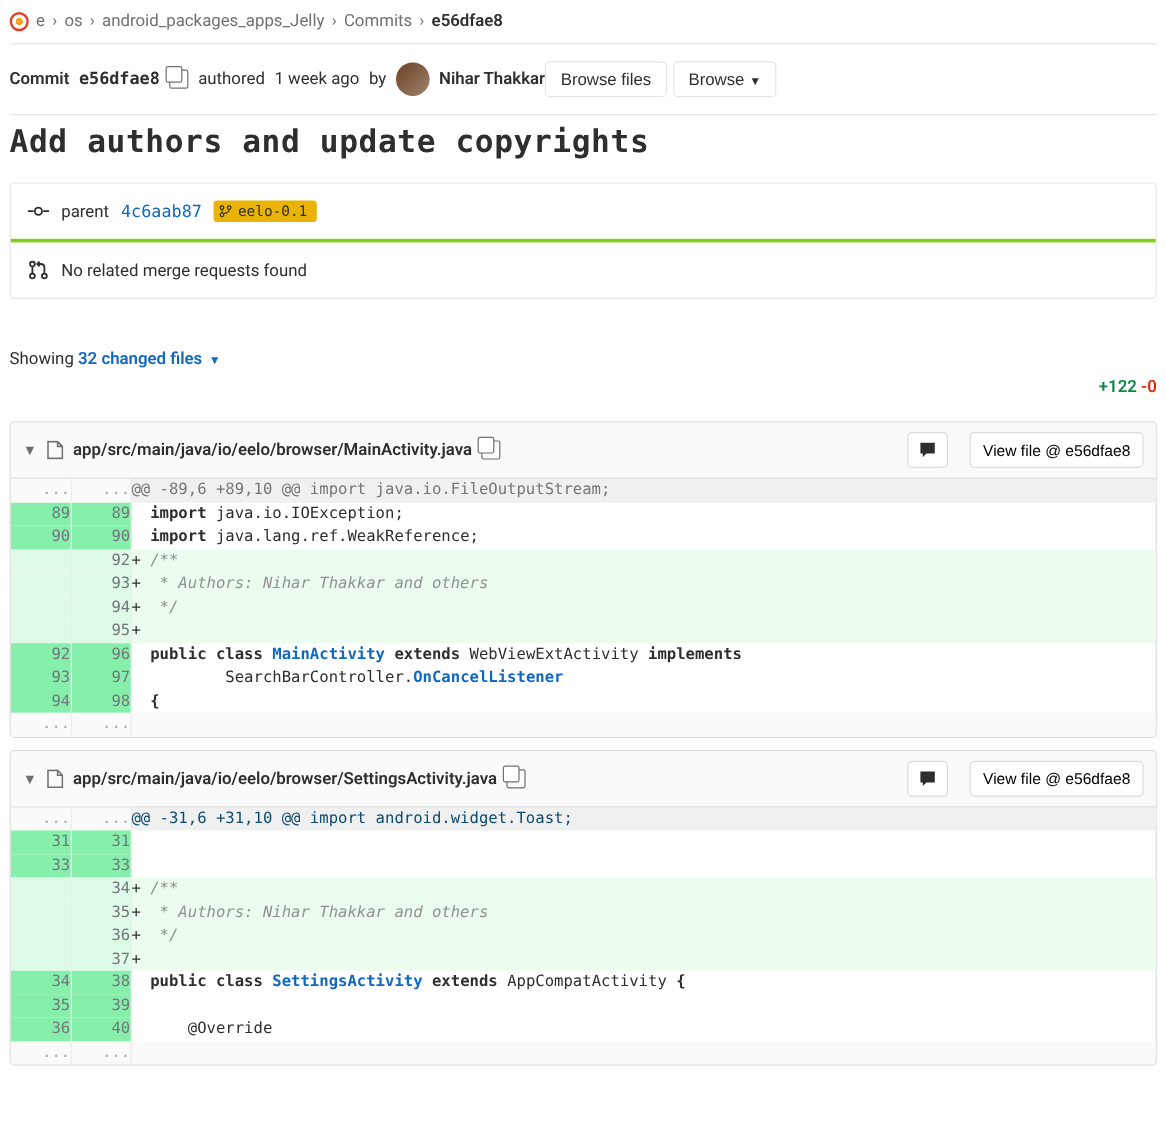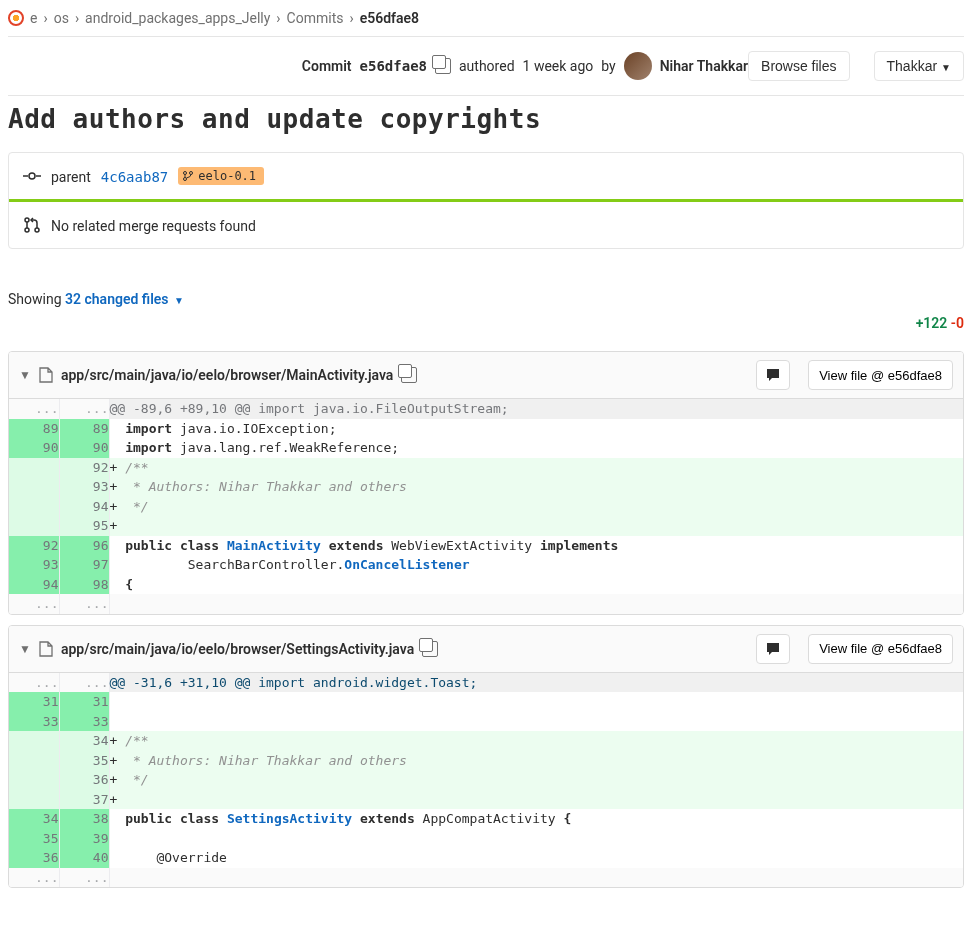--- a/index.html
+++ b/index.html
@@ -28,42 +28,42 @@
 .breadcrumb a { color: #707070; text-decoration: none; }
 .breadcrumb .sep { color: #707070; }
 .breadcrumb .current { font-weight: 600; color: #2e2e2e; }
 
 .divider { border: none; border-top: 1px solid #e5e5e5; margin: 0 8px; }
 
 
 .commit-row {
   display: flex;
   align-items: center;
-  justify-content: flex-end;
+  justify-content: flex-start;
   padding: 14px 8px;
 }
 .commit-left { display: flex; align-items: center; gap: 8px; flex-wrap: wrap; }
 .commit-left .commit-word { font-weight: 600; }
 .commit-left .sha { font-family: monospace; font-weight: 600; }
 .copy-icon {
   width: 16px; height: 16px; border: 1.5px solid #707070; border-radius: 2px;
   position: relative; display: inline-block; cursor: pointer;
 }
 .copy-icon::before {
   content: ""; position: absolute; width: 12px; height: 12px;
   border: 1.5px solid #707070; border-radius: 2px;
   top: -4px; left: -4px; background: #fff;
 }
 .avatar {
   width: 28px; height: 28px; border-radius: 50%;
   background: linear-gradient(135deg, #6b4226, #a0826d);
   display: inline-block;
 }
 .author-name { font-weight: 600; }
-.commit-right { display: flex; gap: 24px; }
+.commit-right { display: flex; gap: 5px; }
 .btn {
   border: 1px solid #e5e5e5; background: #fff; border-radius: 4px;
   padding: 6px 12px; font-size: 14px; color: #2e2e2e; cursor: pointer;
 }
 .btn .caret { margin-left: 4px; font-size: 10px; }
 
 
 .commit-title {
   font-size: 26px; font-weight: 700; padding: 8px 8px 18px;
   font-family: monospace;
@@ -74,21 +74,21 @@
 .info-box {
   border: 1px solid #e5e5e5; border-radius: 4px; margin: 0 8px;
 }
 .info-row {
   display: flex; align-items: flex-end; gap: 10px;
   padding: 14px 14px;
 }
 .info-row + .info-row { border-top: 3px solid #84cc16; }
 .parent-link { color: #1068bf; text-decoration: none; font-family: monospace; }
 .branch-tag {
-  background: #fdba74; border-radius: 3px; padding: 2px 8px 2px 4px;
+  background: #eab308; border-radius: 3px; padding: 2px 8px 2px 4px;
   font-size: 12px; display: inline-flex; align-items: center; gap: 4px;
   font-family: monospace;
 }
 .commit-node-icon svg { display: block; }
 .mr-icon svg { display: block; }
 .ref-icon svg { display: block; }
 
 
 .changes-bar {
   display: flex; justify-content: space-between; align-items: center;
@@ -171,21 +171,21 @@
     <span class="copy-icon"></span>
     <span>authored</span>
     <span>1 week ago</span>
     <span>by</span>
     <span class="avatar"></span>
     <span class="author-name">Nihar Thakkar</span>
   </div>
   <div class="commit-right">
     <button class="btn">Browse files</button>
     <button class="btn">
-      <span>Thakkar</span><span class="caret">▼</span>
+      <span>Browse</span><span class="caret">▼</span>
     </button>
   </div>
 </div>
 
 <hr class="divider">
 
 <h1 class="commit-title">Add authors and update copyrights</h1>
 
 <div class="info-box">
   <div class="info-row">

